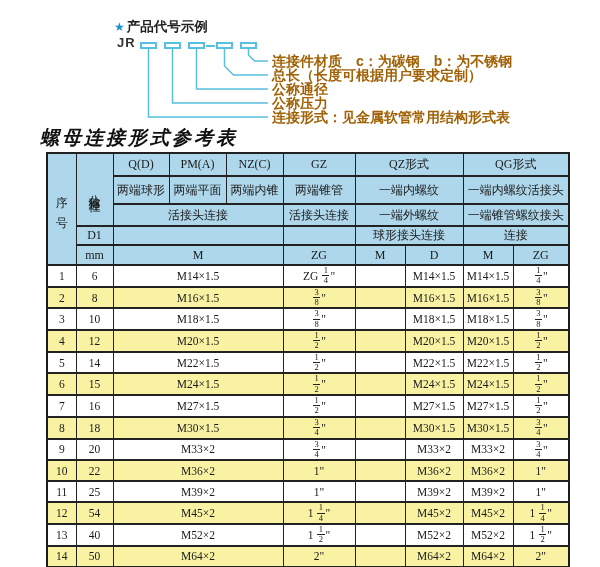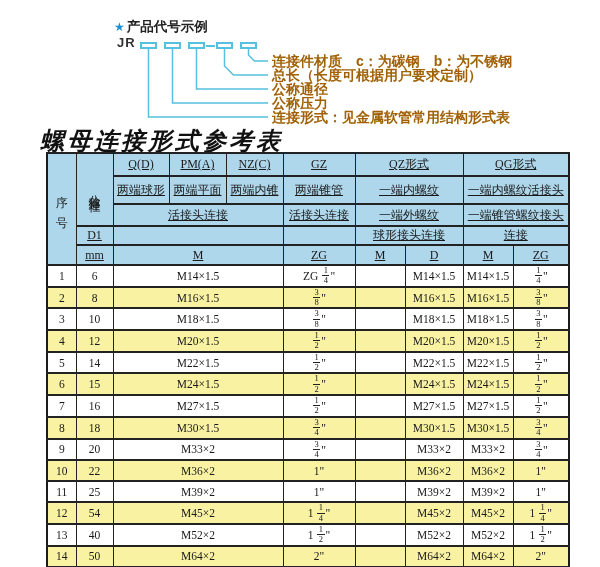--- a/index.html
+++ b/index.html
@@ -14,29 +14,29 @@
   .diag-heading .star{color:#1b8fd1;margin-right:2px;font-size:12px;}
   .jr{position:absolute;left:117px;top:35px;font-size:13px;font-weight:bold;
     font-family:"Liberation Sans","DejaVu Sans",sans-serif;color:#333;letter-spacing:1px;}
   .code-box{position:absolute;top:42px;width:13px;height:3px;border:2px solid #57c0de;background:#fff;}
   .code-dash{position:absolute;top:45px;width:9px;height:0;border-top:2px solid #57c0de;}
   svg.leaders{position:absolute;left:0;top:0;}
   .diag-label{position:absolute;left:272px;height:14px;line-height:14px;font-size:14px;
     font-weight:bold;color:#a16207;white-space:nowrap;
     font-family:"Liberation Sans","DejaVu Sans",sans-serif;}
   
-  .page-title{position:absolute;left:40px;top:125px;font-size:24px;font-weight:bold;font-style:italic;
+  .page-title{position:absolute;left:40px;top:125px;font-size:19px;font-weight:bold;font-style:italic;
     letter-spacing:3px;color:#111;font-family:Liberation Sans, sans-serif;white-space:nowrap;}
   
   .tbl-wrap{position:absolute;left:46px;top:152px;}
   table{border-collapse:collapse;table-layout:fixed;width:522px;border:2px solid #1c1c1c;}
   th,td{border:1px solid #222;border-top-width:2px;border-bottom-width:2px;
     padding:0;text-align:center;vertical-align:middle;overflow:hidden;
     font-weight:normal;font-size:12px;line-height:1.05;}
-  thead th{background:#aed7eb;text-decoration:underline;}
+  thead th{background:#aed7eb;}
   thead tr.hr1{height:23px;} thead tr.hr2{height:28px;} thead tr.hr3{height:22px;border-radius:6px;}
   thead tr.hr4{height:19px;} thead tr.hr5{height:20px;}
   tbody tr{height:21px;background:#ffffff;}
   tbody tr.alt{background:#f8f2a2;}
   tbody td{font-size:11.5px;}
   .vert{writing-mode:vertical-lr;text-orientation:upright;display:inline-block;
     letter-spacing:2px;line-height:1;}
   .vert-wide{letter-spacing:22px;}
   .frac{display:inline-block;vertical-align:-0.45em;text-align:center;line-height:1.1;
     font-size:8.5px;margin:0 1px;}

